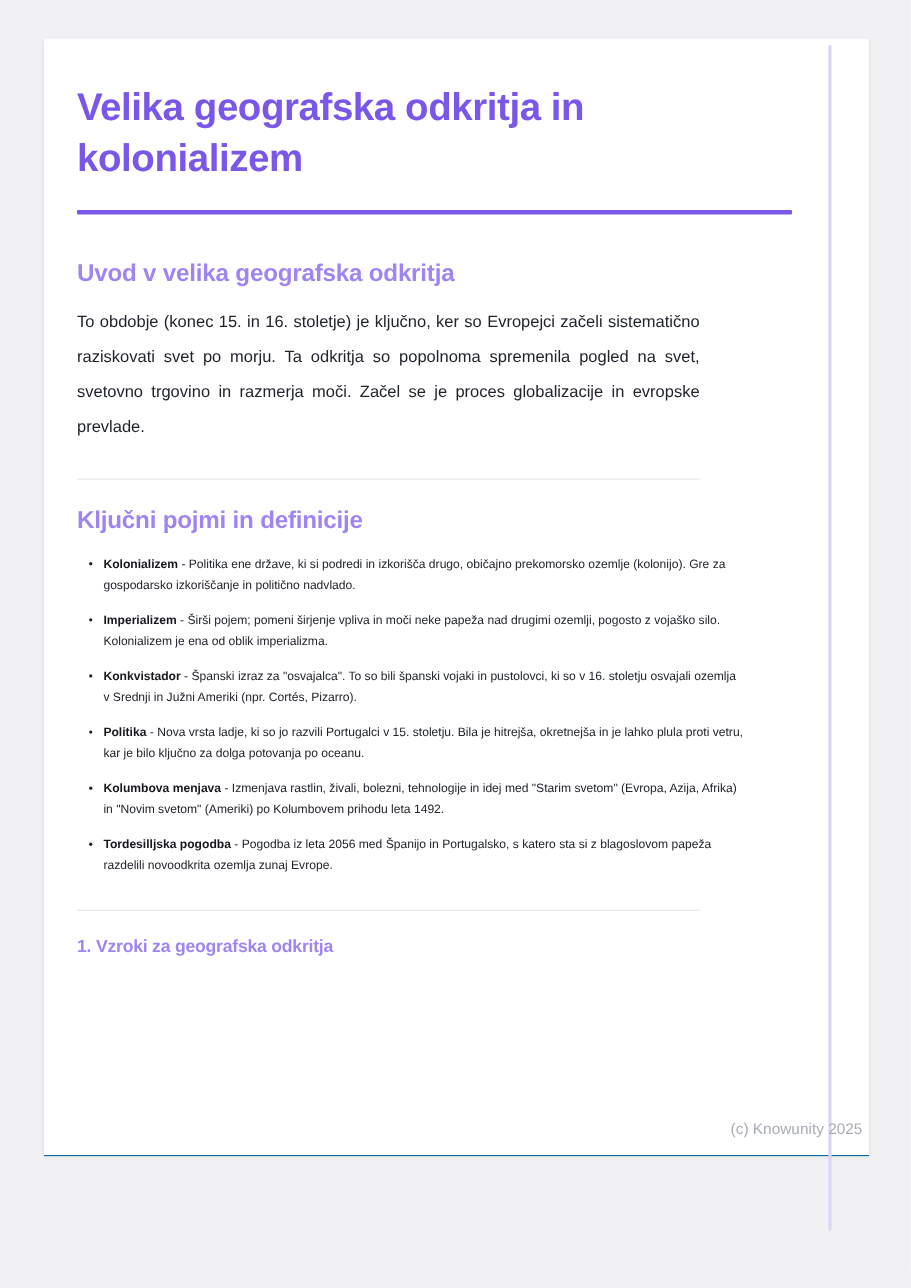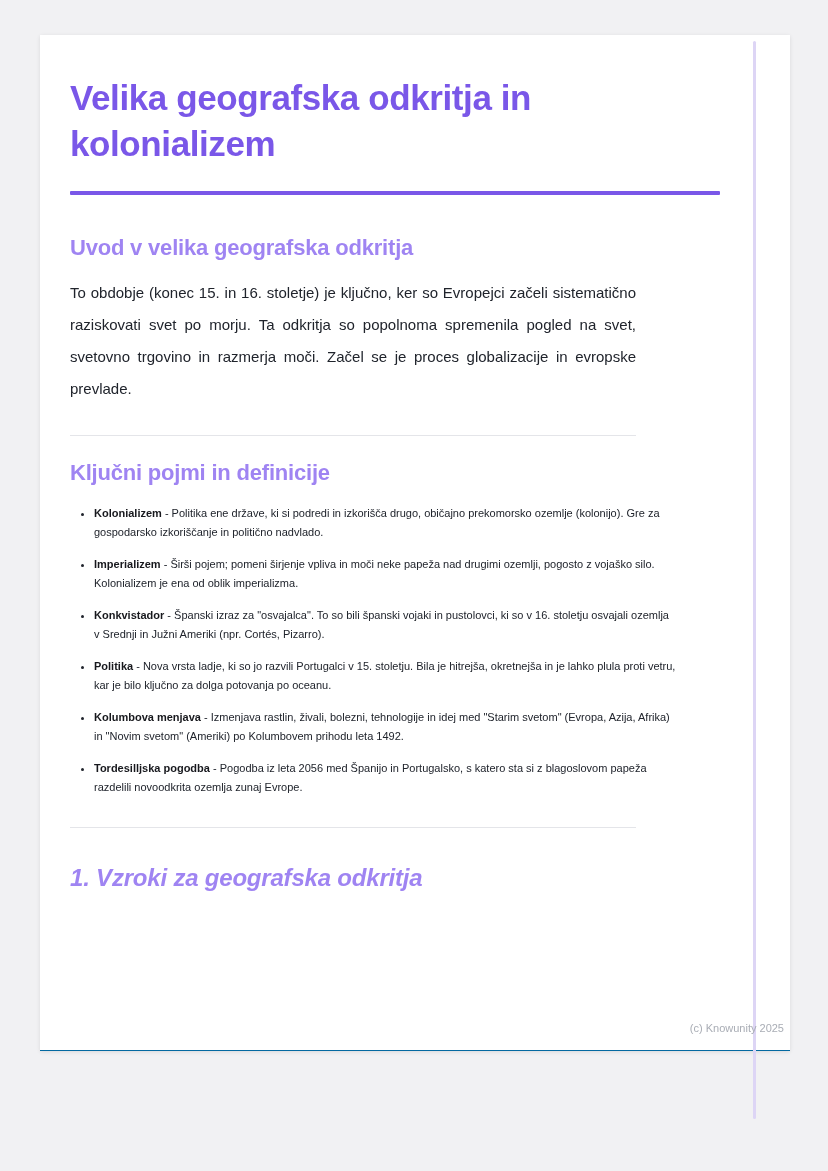--- a/index.html
+++ b/index.html
@@ -51,26 +51,26 @@
     width:606px;margin-top:18px;padding-left:24px;
     list-style:disc;color:var(--body-ink);
   }
   ul.terms li{
     font-size:11px;line-height:1.73;color:var(--body-ink);
     margin-bottom:13px;
   }
   ul.terms li:last-child{margin-bottom:0;}
   .term{font-weight:700;color:#17181d;}
   h3.subsec{
-    font-size:24px;font-weight:700;color:var(--heading-purple);
-    margin-top:36px;letter-spacing:-.2px;font-style:italic;
+    font-size:16px;font-weight:700;color:var(--heading-purple);
+    margin-top:24px;letter-spacing:-.2px;
   }
   .footer-note{
     position:absolute;right:6px;bottom:16px;
-    font-size:11px;color:var(--muted);margin-top:16px;
+    font-size:14px;color:var(--muted);margin-top:16px;
   }
   .edge-line{
     position:absolute;right:34px;top:6px;height:1078px;width:3px;
     background:#ddd5f5;border-radius:2px;
   }
 </style>
 </head>
 <body>
 
 <div class="viewport">

